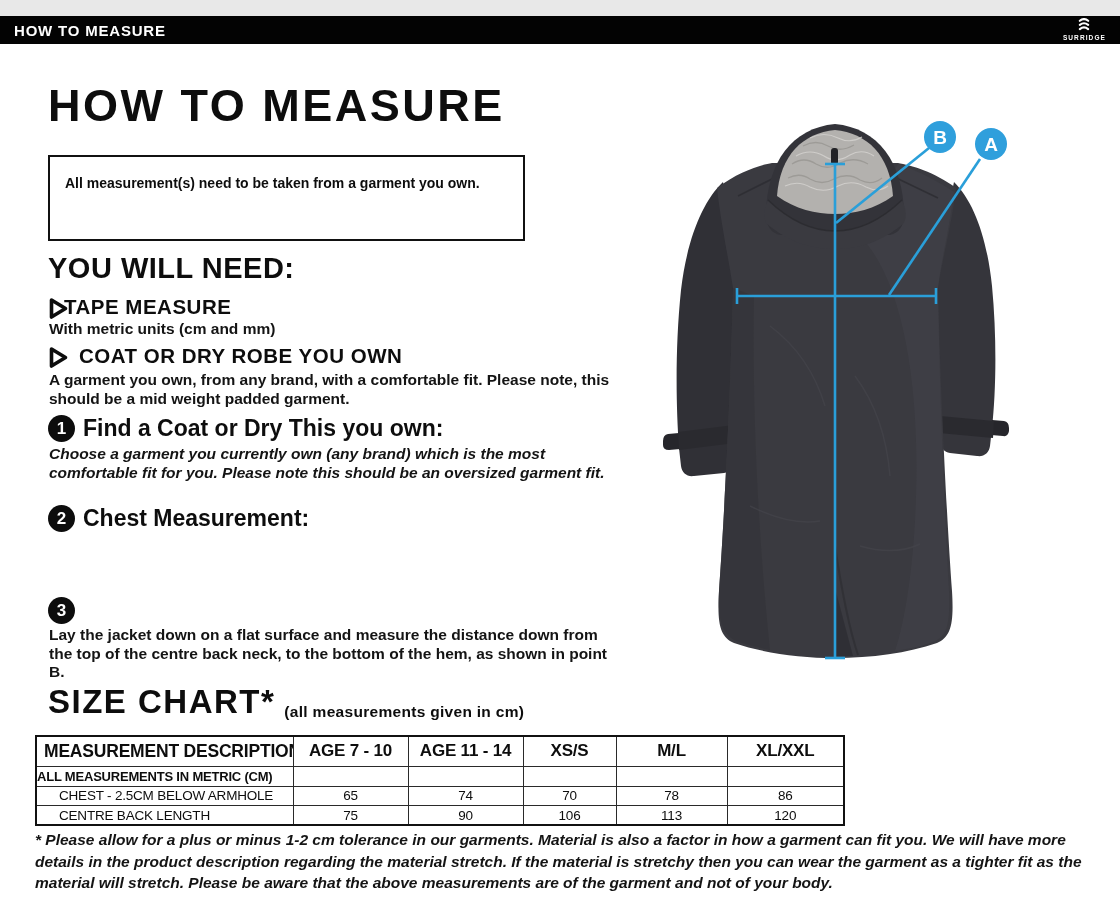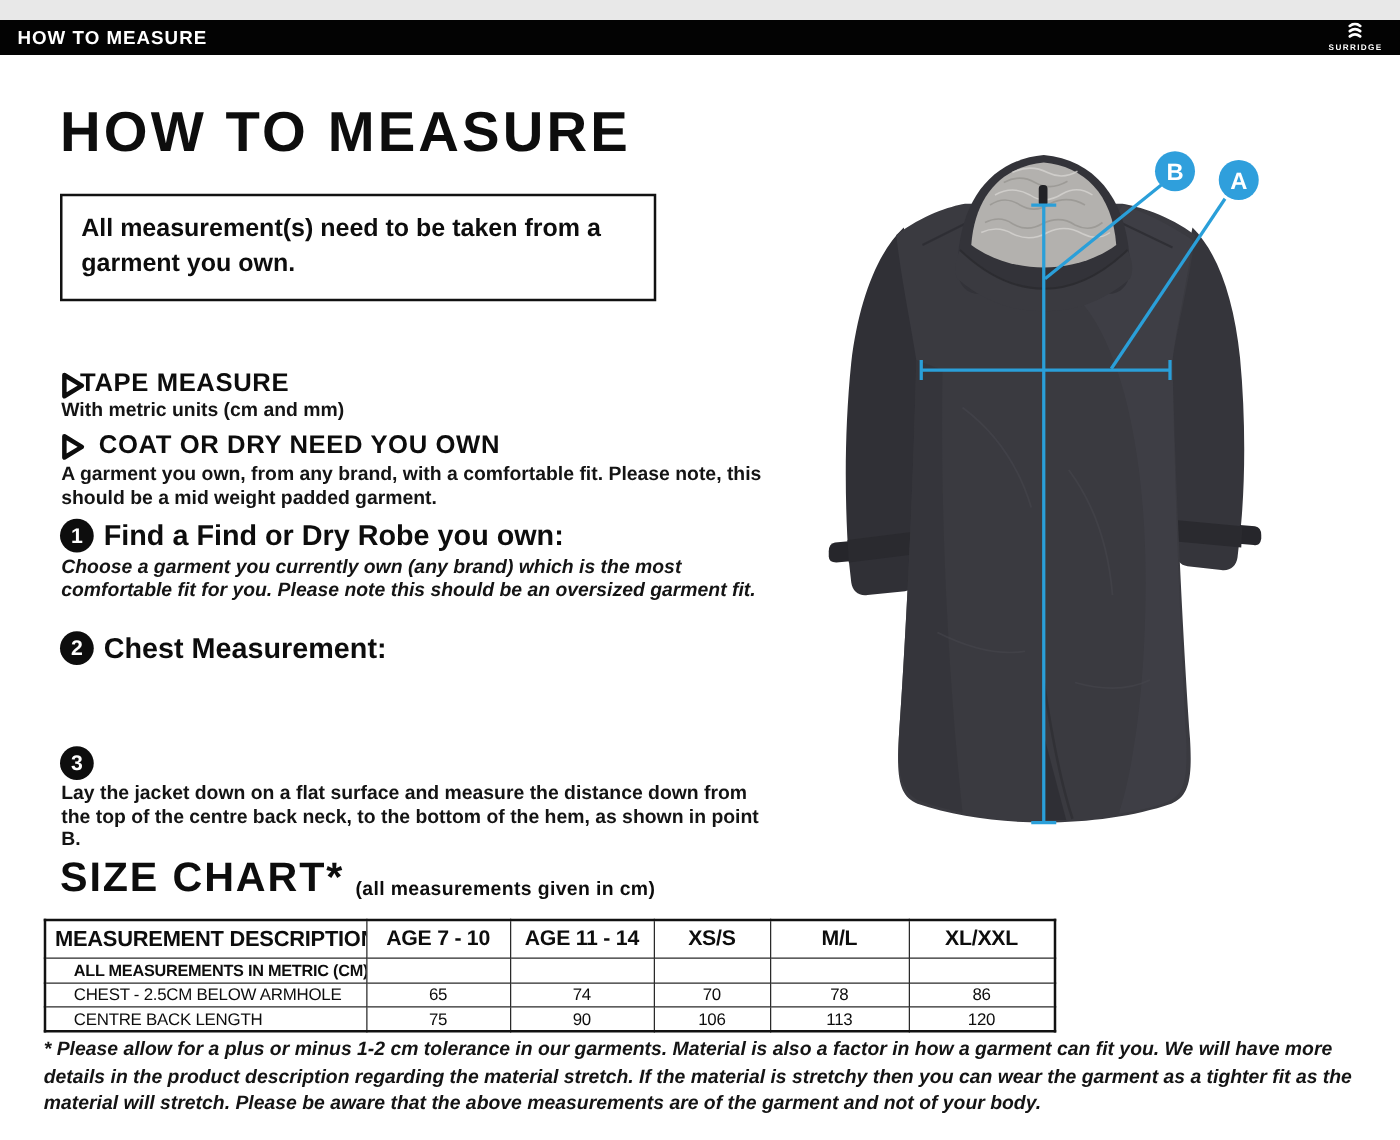--- a/index.html
+++ b/index.html
@@ -19,21 +19,21 @@
   .brand { display:flex; flex-direction:column; align-items:center; line-height:1; padding-right:4px;}
   .brand-name { color:#fff; font-size:6.5px; font-weight:700; letter-spacing:1.1px; margin-top:1px;}
   
   .h1 {
     position:absolute; left:48px; top:64px;
     font-size:45px; font-weight:700; letter-spacing:2.5px; color:#0d0d0d;
   }
   .notice-box {
     position:absolute; left:48px; top:139px; width:477px; height:86px;
     border:2.5px solid #111; padding:12px 15px;
-    font-size:20px; font-weight:700; line-height:28px; color:#0d0d0d;
+    font-size:14px; font-weight:700; line-height:28px; color:#0d0d0d;
   }
   .ywn-heading {
     position:absolute; left:48px; top:236px;
     font-size:29px; font-weight:700; letter-spacing:.5px; color:#0d0d0d;
   }
   .need-item-title { position:absolute; font-size:20.5px; font-weight:700; letter-spacing:.5px; color:#0d0d0d;}
   .need-icon { position:absolute; width:21px; height:23px; }
   .need-desc { position:absolute; font-size:15.5px; font-weight:700; line-height:19px; color:#141414; width:565px;}
   .step-badge {
     position:absolute; width:27px; height:27px; border-radius:50%;
@@ -57,21 +57,21 @@
     position:absolute; left:35px; top:719px; width:808px;
     border-collapse:collapse; table-layout:fixed;
   }
   .size-table th, .size-table td {
     border:1.5px solid #2a2a2a; color:#0d0d0d; overflow:hidden; white-space:nowrap;
   }
   .size-table { border:2.5px solid #111; }
   .size-table thead th { height:30px; font-size:17px; font-weight:700; letter-spacing:-.2px; }
   .size-table thead th.desc { text-align:left; padding-left:7px; font-size:17.5px; }
   .row-note td { height:20px; font-size:13px; font-weight:700; letter-spacing:-.2px; }
-  .row-note td.desc { padding-left:22px; text-align:left; }
+  .row-note td.desc { padding-left:0; text-align:left; }
   .row-data td { height:19.5px; font-size:13.5px; font-weight:400; letter-spacing:-.2px; text-align:center; }
   .row-data td.desc { padding-left:22px; text-align:left; font-size:13.5px; }
   
   .footnote {
     position:absolute; left:35px; top:813px; width:1066px;
     font-size:15.5px; font-weight:700; font-style:italic; line-height:21.5px; color:#141414;
   }
   
   .diagram { position:absolute; left:620px; top:60px; width:500px; height:650px; }
 </style>
@@ -93,39 +93,40 @@
         </svg>
       </span>
       <span class="brand-name">SURRIDGE</span>
     </div>
   </div>
 
   <div class="h1">HOW TO MEASURE</div>
 
   <div class="notice-box">All measurement(s) need to be taken from a garment you own.</div>
 
+  <div class="ywn-heading">YOU WILL NEED:</div>
 
   <span class="need-icon" style="left:48px; top:281px;">
     <svg width="21" height="23" viewBox="0 0 21 23">
         <path d="M3.5 3 L17.5 11.5 L3.5 20 Z" fill="#fff" stroke="#0d0d0d" stroke-width="3.6" stroke-linejoin="round"></path>
       </svg>
   </span>
   <div class="need-item-title" style="left:64px; top:279px;">TAPE MEASURE</div>
   <div class="need-desc" style="left:49px; top:303px;">With metric units (cm and mm)</div>
 
   <span class="need-icon" style="left:48px; top:330px;">
     <svg width="21" height="23" viewBox="0 0 21 23">
         <path d="M3.5 3 L17.5 11.5 L3.5 20 Z" fill="#fff" stroke="#0d0d0d" stroke-width="3.6" stroke-linejoin="round"></path>
       </svg>
   </span>
-  <div class="need-item-title" style="left:79px; top:328px;">COAT OR DRY NEED YOU OWN</div>
+  <div class="need-item-title" style="left:79px; top:328px;">COAT OR DRY ROBE YOU OWN</div>
   <div class="need-desc" style="left:49px; top:354px;">A garment you own, from any brand, with a comfortable fit. Please note, this should be a mid weight padded garment.</div>
 
   <div class="step-badge" style="left:48px; top:399px;">1</div>
-  <div class="step-title" style="left:83px; top:399px;">Find a Find or Dry Robe you own:</div>
+  <div class="step-title" style="left:83px; top:399px;">Find a Coat or Dry This you own:</div>
   <div class="step-desc" style="top:429px;font-style:italic;">Choose a garment you currently own (any brand) which is the most comfortable fit for you. Please note this should be an oversized garment fit.</div>
 
   <div class="step-badge" style="left:48px; top:489px;">2</div>
   <div class="step-title" style="left:83px; top:489px;">Chest Measurement:</div>
 
   <div class="step-badge" style="left:48px; top:581px;">3</div>
   <div class="step-desc" style="top:610px;">Lay the jacket down on a flat surface and measure the distance down from the top of the centre back neck, to the bottom of the hem, as shown in point B.</div>
 
   <div class="sc-heading">
     <span>SIZE CHART*</span>

